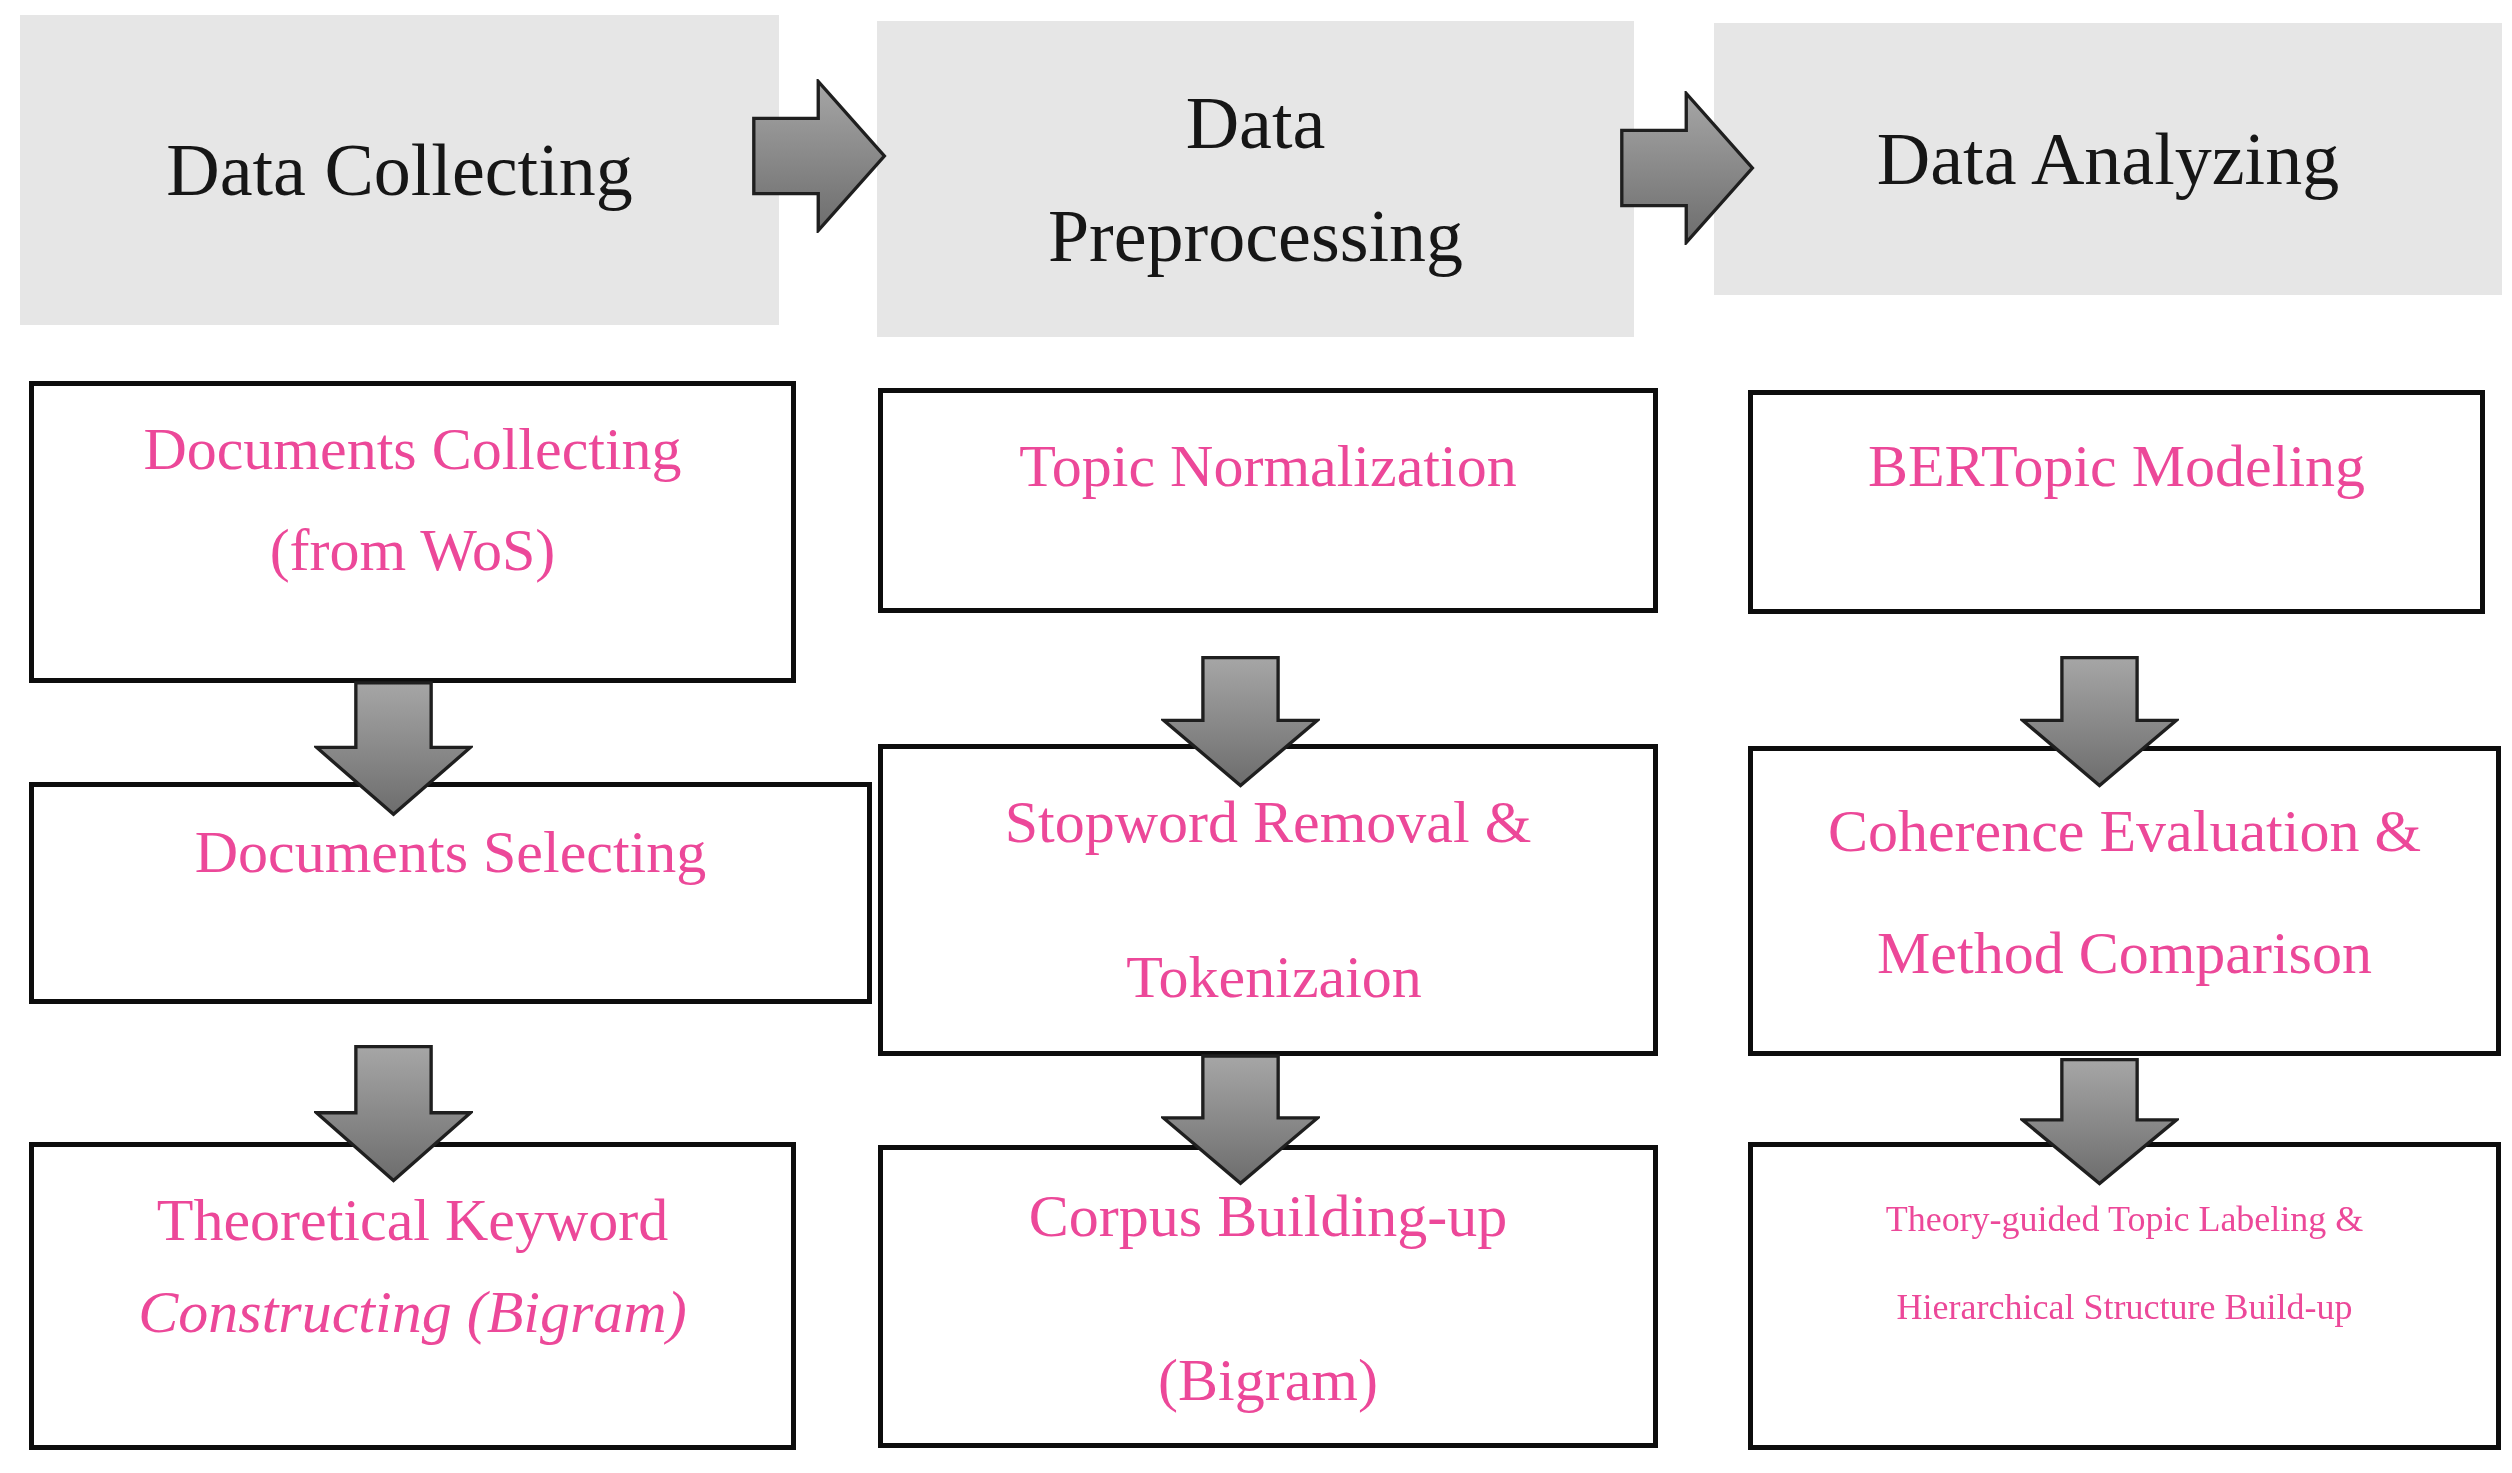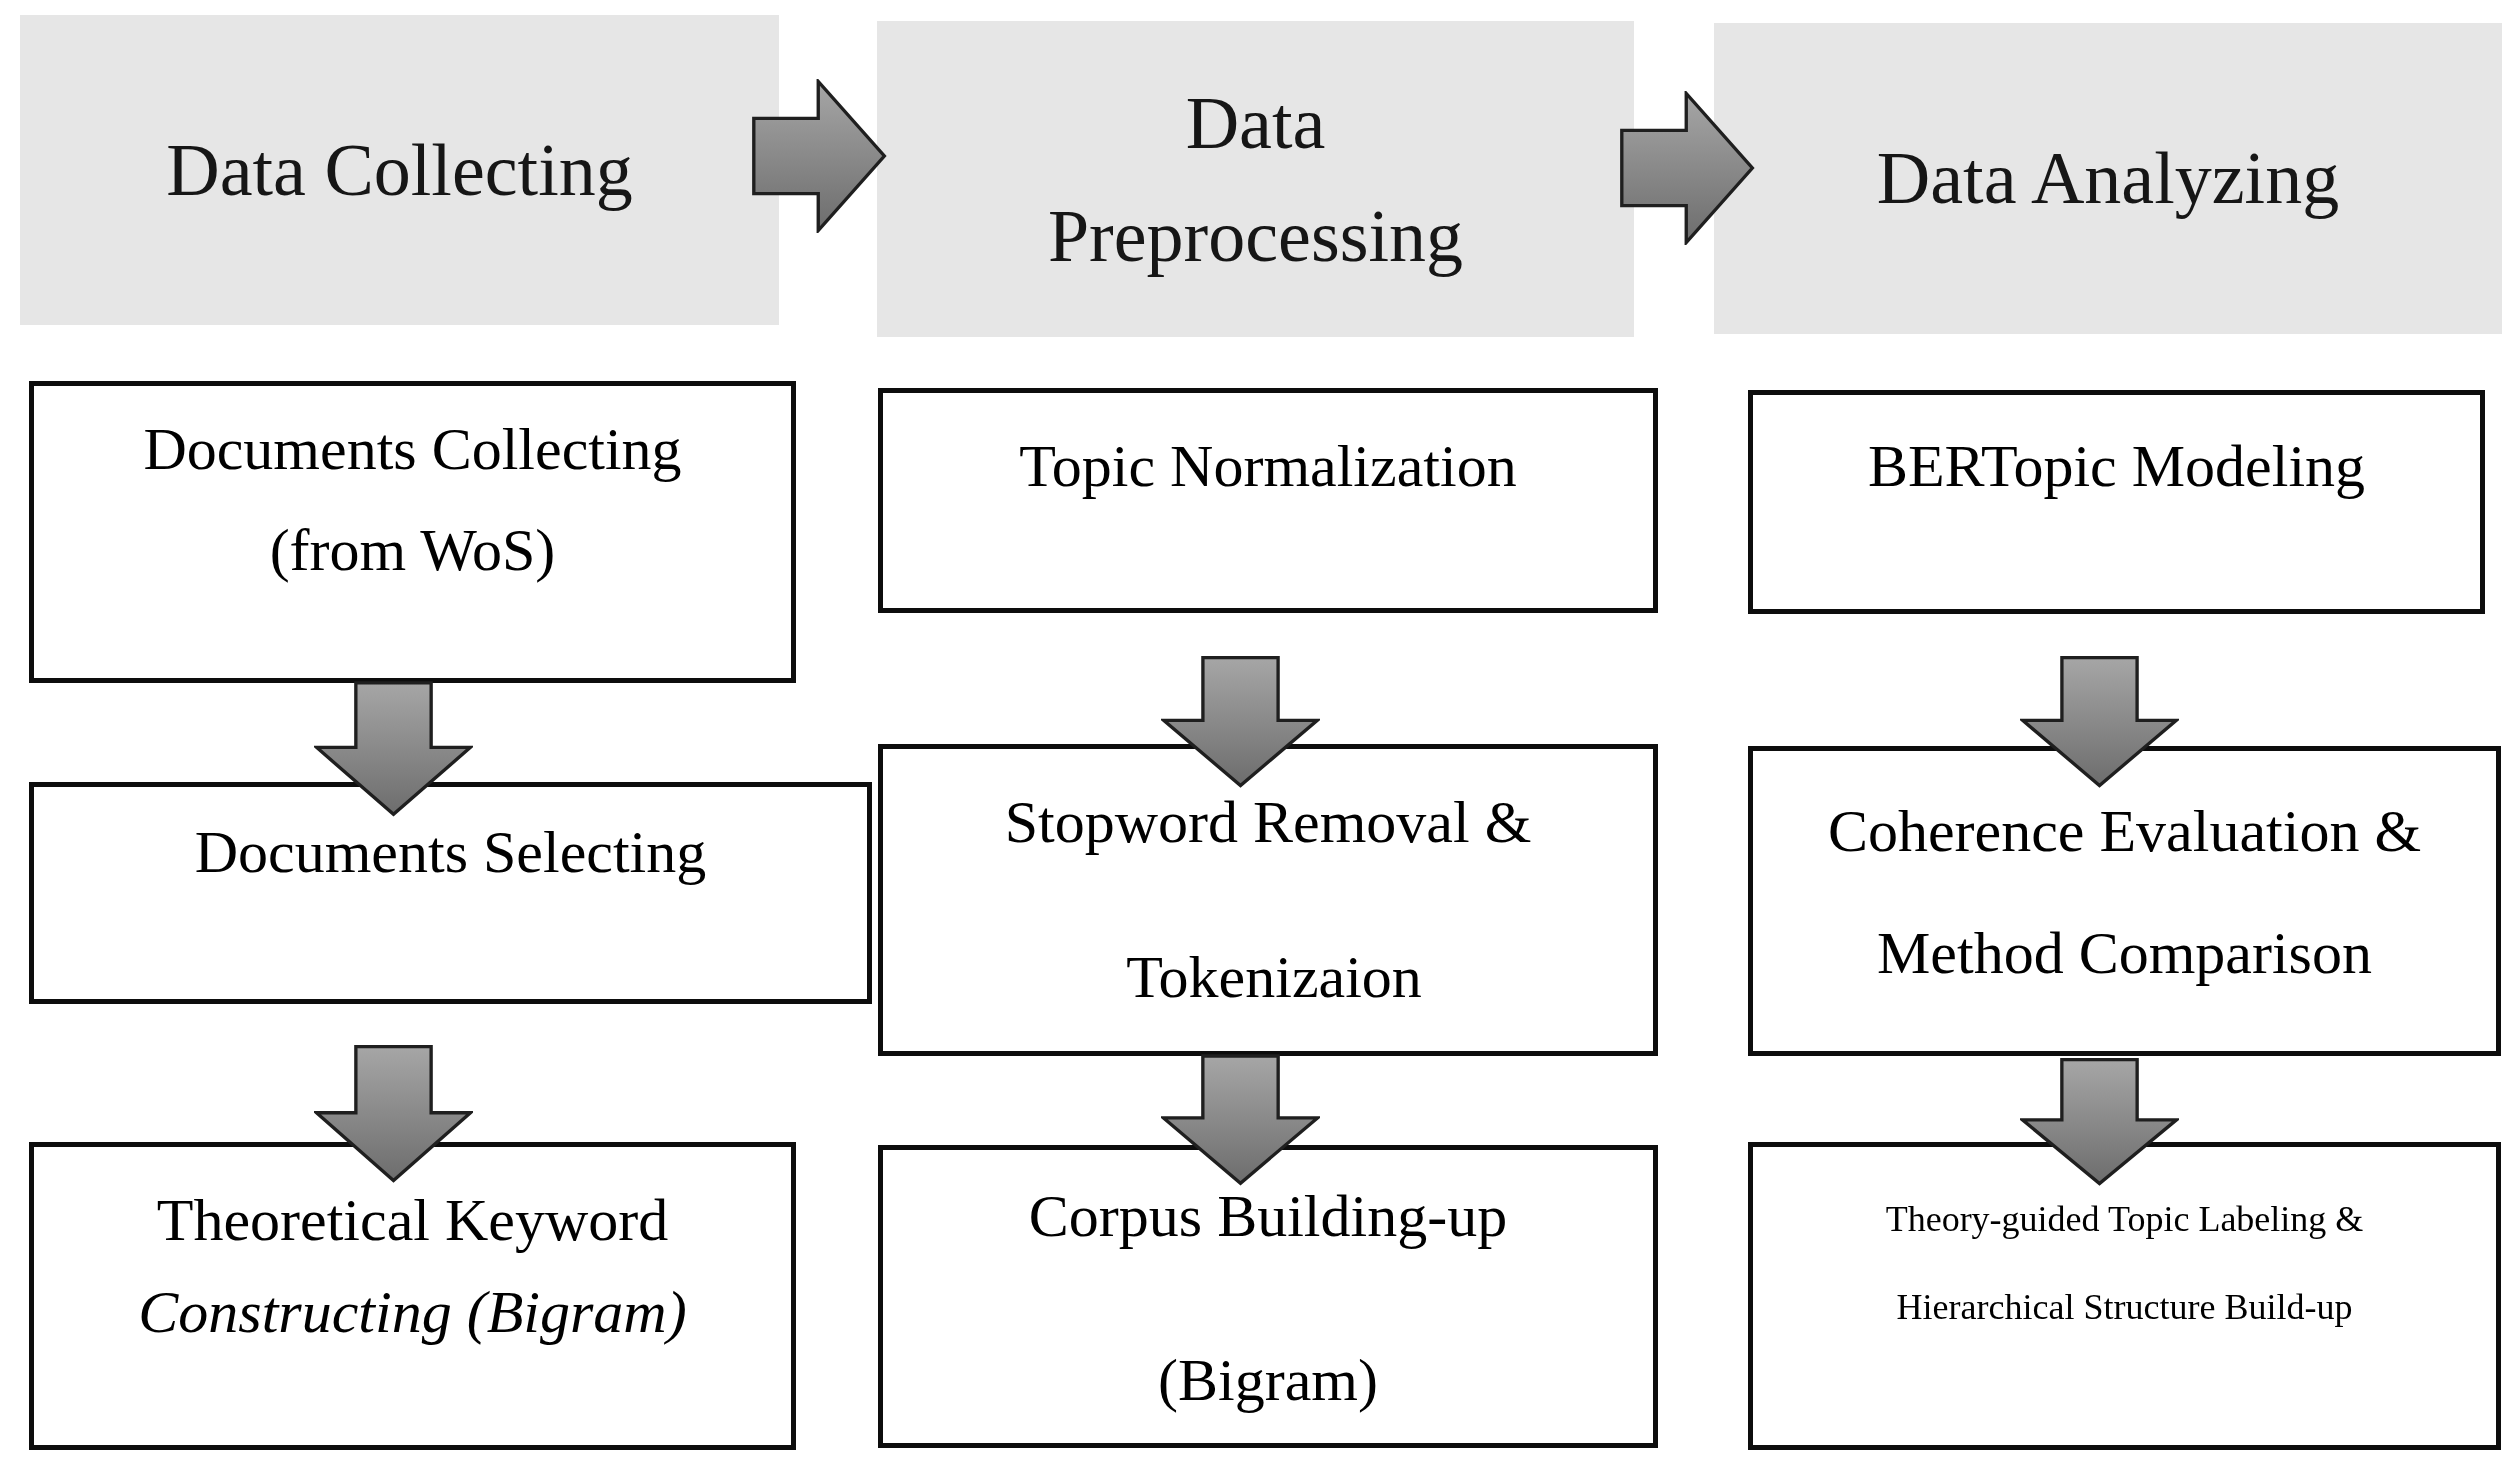--- a/index.html
+++ b/index.html
@@ -9,21 +9,21 @@
   }
   .stage-header{
     position:absolute;background:#e6e6e6;
     display:flex;flex-direction:column;align-items:center;justify-content:center;
     font-size:74px;line-height:1.0;text-align:center;color:#161616;
   }
   .stage-header .hline{white-space:nowrap;}
   #h2 .hline + .hline{margin-top:39px;}
   .box{
     position:absolute;background:#ffffff;border:5px solid #0d0d0d;
-    box-sizing:border-box;text-align:center;font-size:60px;color:#000000;z-index:1;
+    box-sizing:border-box;text-align:center;font-size:60px;color:#ec4899;z-index:1;
   }
   .box .line{line-height:64px;white-space:nowrap;}
   .arrow{position:absolute;z-index:2;}
   
   #c1b1{left:29px;top:381px;width:767px;height:302px;padding-top:31px;}
   #c1b1 .line + .line{margin-top:37px;}
   #c1b2{left:29px;top:782px;width:843px;height:222px;padding-top:33px;}
   #c1b3{left:29px;top:1142px;width:767px;height:308px;padding-top:41px;}
   #c1b3 .line + .line{margin-top:28px;font-style:italic;}
   
@@ -35,21 +35,21 @@
   
   #c3b1{left:1748px;top:390px;width:737px;height:224px;padding-top:39px;}
   #c3b2{left:1748px;top:746px;width:753px;height:310px;padding-top:48px;}
   #c3b2 .line + .line{margin-top:58px;}
   #c3b3{left:1748px;top:1142px;width:753px;height:308px;padding-top:48px;font-size:36px;}
   #c3b3 .line{line-height:49px;}
   #c3b3 .line + .line{margin-top:39px;}
   
   #h1{left:20px;top:15px;width:759px;height:310px;}
   #h2{left:877px;top:21px;width:757px;height:316px;}
-  #h3{left:1714px;top:22.6px;width:788px;height:311px;}
+  #h3{left:1714px;top:22.6px;width:788px;height:272px;}
 </style>
 </head>
 <body>
 
 <div class="canvas">
 
   <svg width="0" height="0" style="position:absolute">
     <defs>
       <linearGradient id="arrGrad" x1="0" y1="0" x2="0" y2="1">
         <stop offset="0" stop-color="#a6a6a6"></stop>

